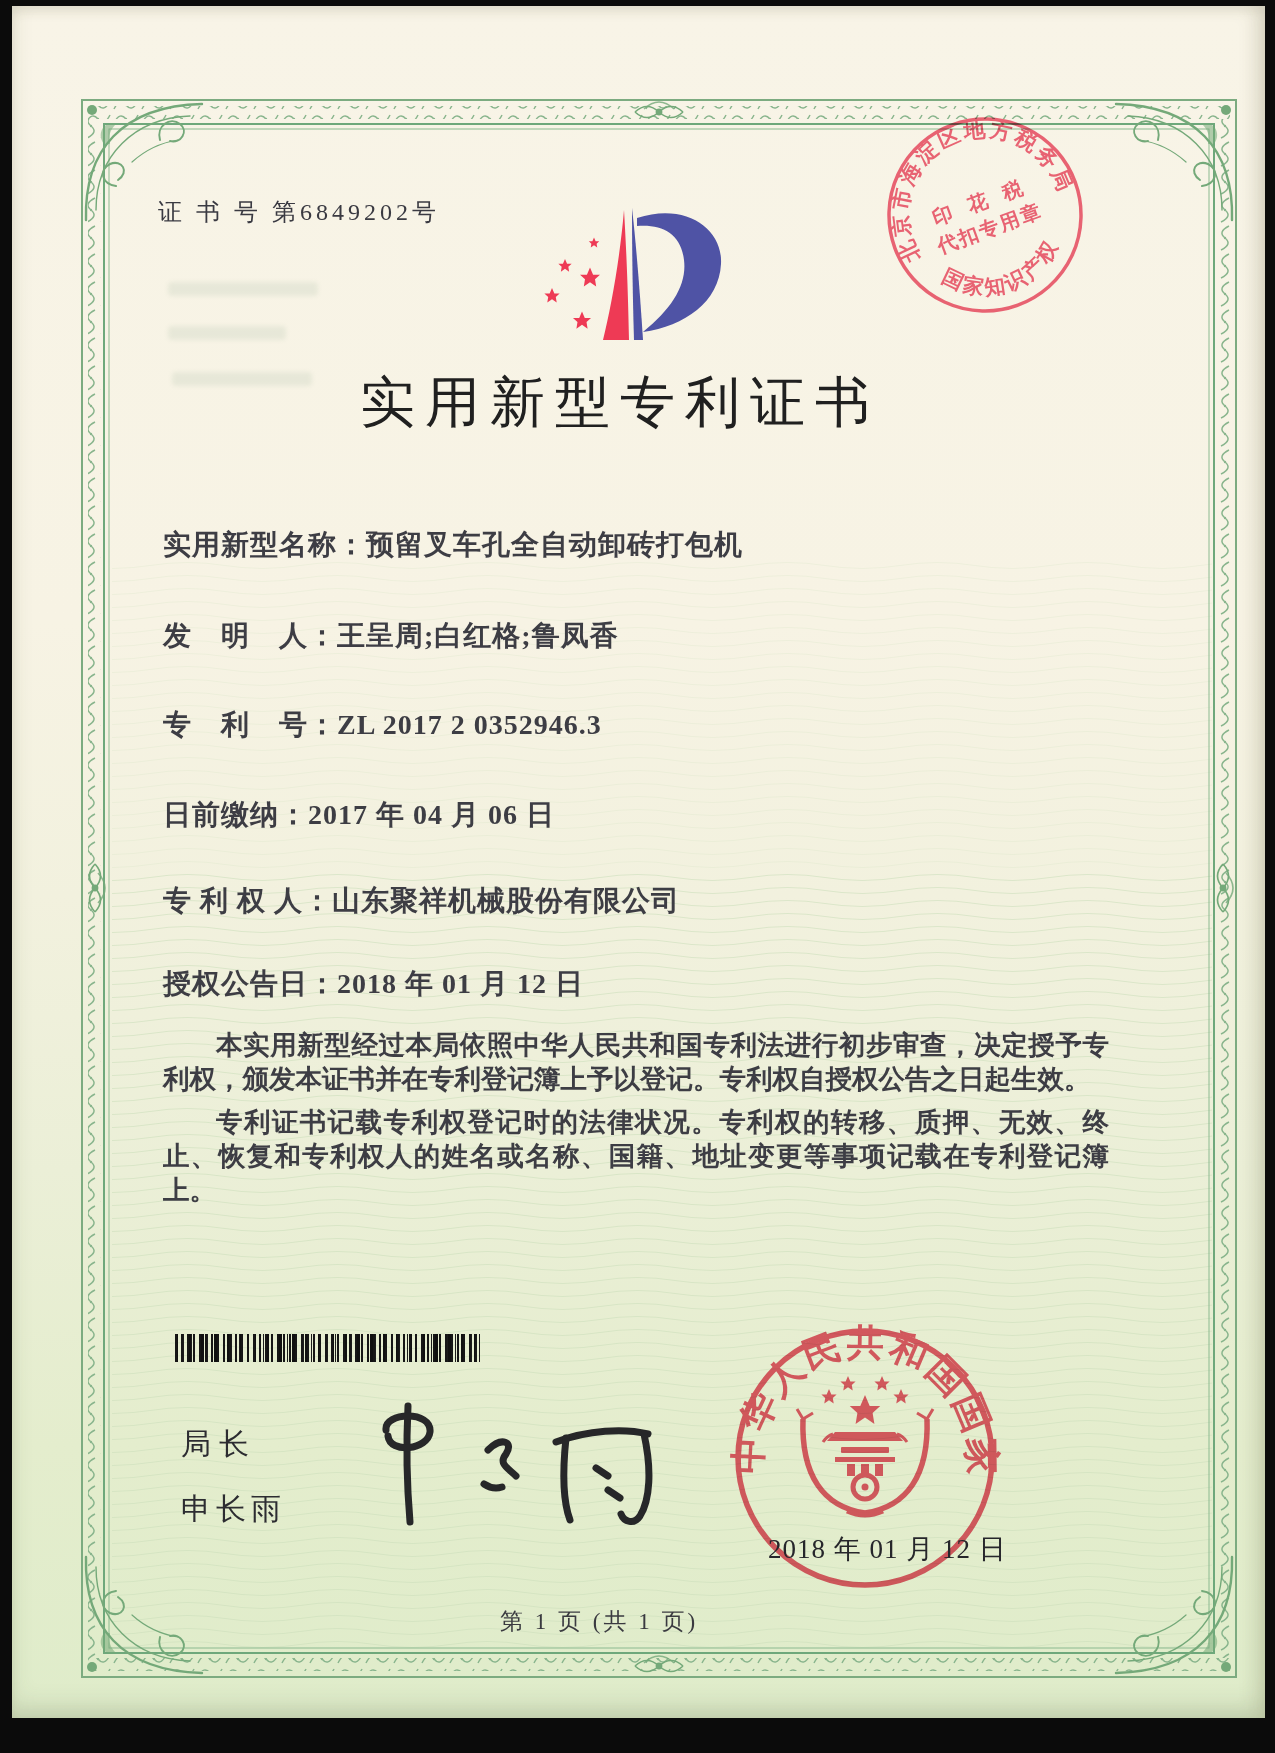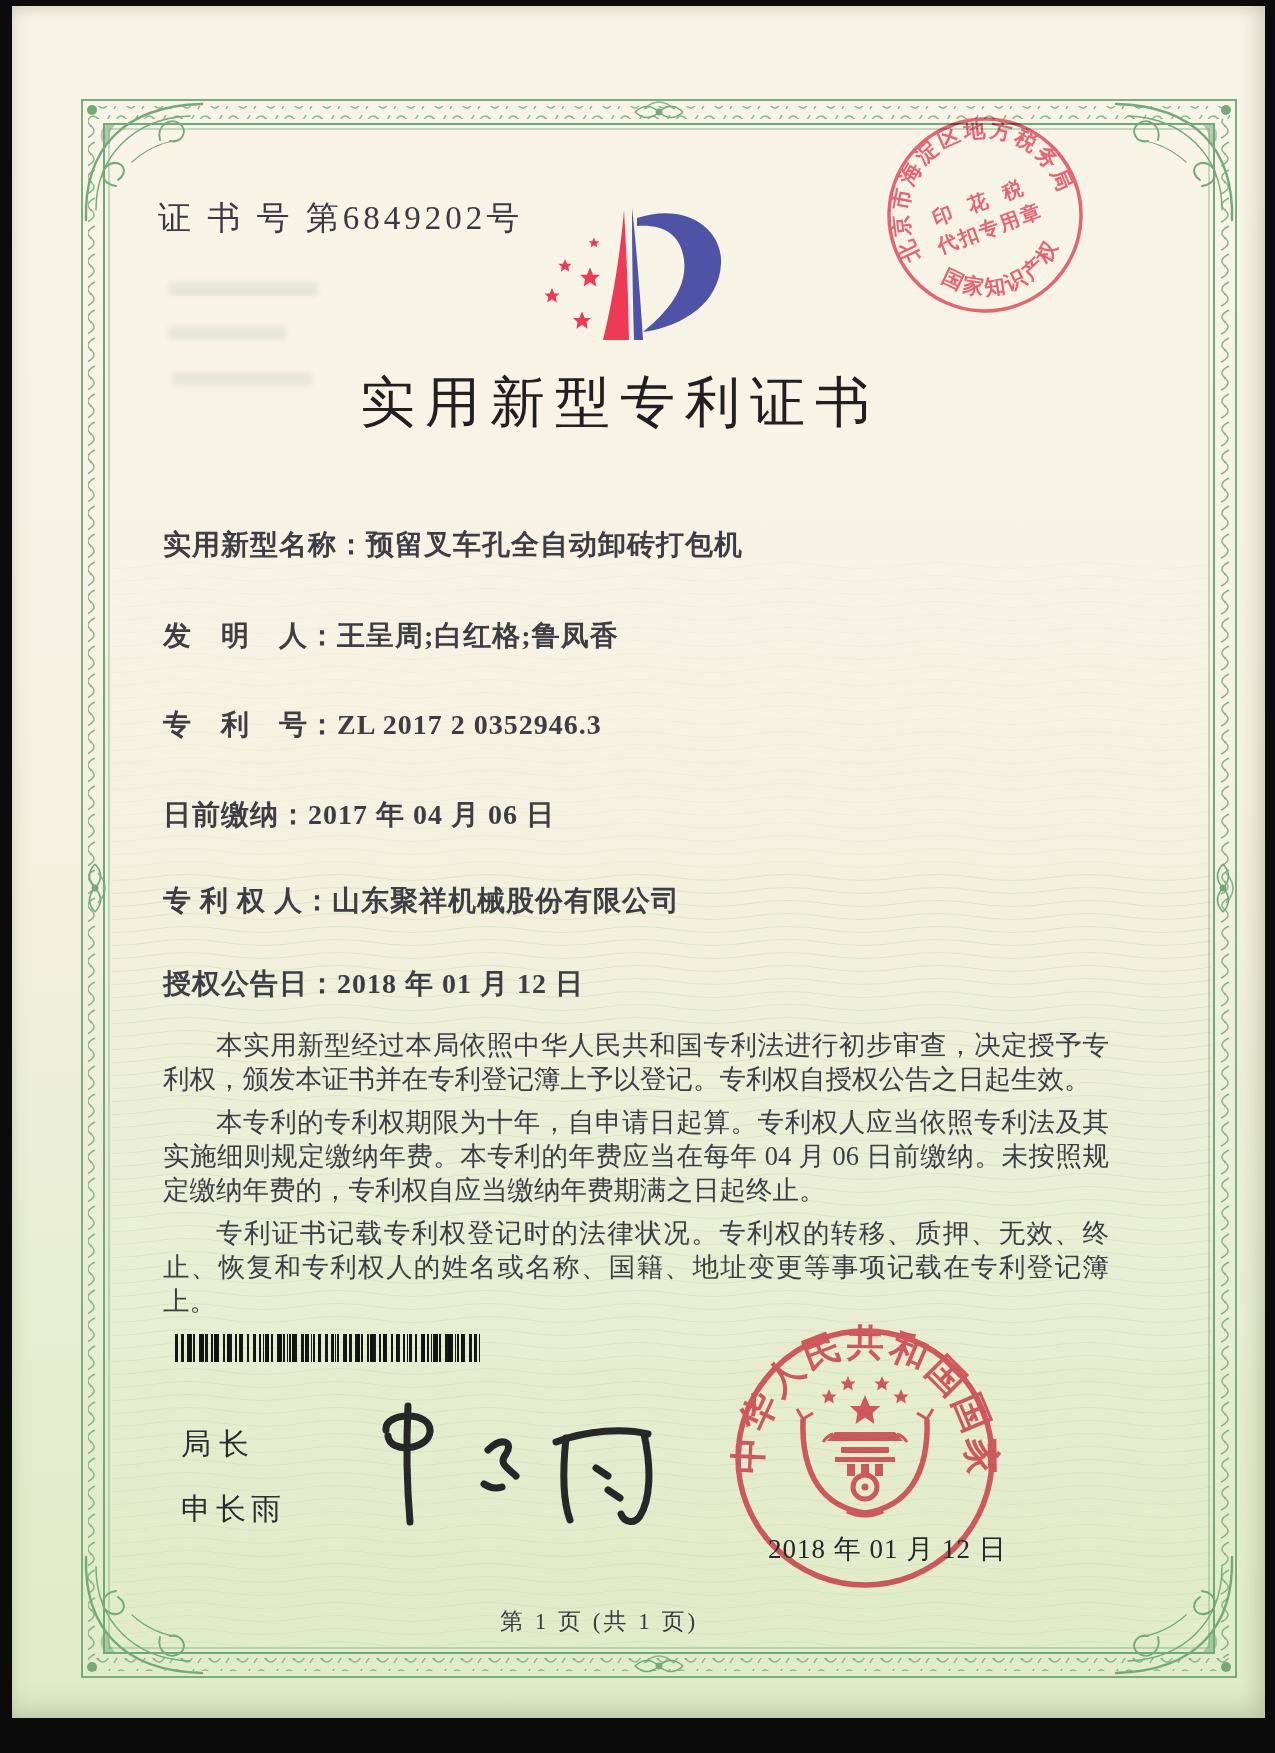--- a/index.html
+++ b/index.html
@@ -12,27 +12,27 @@
   .paper{
     left:12px;top:6px;width:1253px;height:1712px;
     background:linear-gradient(180deg,#f8f4e7 0%,#f7f3e4 36%,#f2f1de 52%,#ebefd7 68%,#e4edcd 84%,#dfecca 100%);
     box-shadow:inset -10px 0 18px rgba(90,80,50,.12), inset 0 -14px 22px rgba(60,70,40,.12), inset 0 6px 10px rgba(120,110,80,.08);
   }
   .waves,.frame{left:0;top:0;pointer-events:none;}
   .bleed{background:#a9bca6;opacity:.2;filter:blur(2px);border-radius:4px;}
   .b1{left:168px;top:282px;width:150px;height:14px;}
   .b2{left:168px;top:326px;width:118px;height:14px;}
   .b3{left:172px;top:372px;width:140px;height:14px;}
-  .cert-no{left:158px;top:196px;font-size:33px;letter-spacing:4px;color:#3a3a42;}
+  .cert-no{left:158px;top:196px;font-size:24px;letter-spacing:4px;color:#3a3a42;}
   .title{left:165px;top:366px;width:910px;text-align:center;font-size:55px;font-weight:400;
          letter-spacing:10px;color:#202020;font-family:"DejaVu Serif","Liberation Serif",serif;}
   .field{left:163px;font-size:28px;color:#3d3d44;letter-spacing:1px;white-space:nowrap;font-weight:bold;}
   .f1{top:526px}.f2{top:617px}.f3{top:706px}.f4{top:796px}.f5{top:882px}.f6{top:965px}
   .paras{left:163px;top:1028px;width:946px;font-size:26.5px;line-height:34px;color:#3d3d44;text-align:justify;}
-  .paras p{margin:0 0 9px 0;text-indent:2em;}
+  .paras p{margin:0 0 9px 0;text-indent:2em;font-weight:bold;}
   .barcode{left:175px;top:1334px;width:306px;height:28px;
     background-image:
       repeating-linear-gradient(90deg,#161616 0 2px,transparent 2px 6px),
       repeating-linear-gradient(90deg,#101010 0 3px,transparent 3px 13px),
       repeating-linear-gradient(90deg,#1c1c1c 0 1px,transparent 1px 8px);}
   .role{left:181px;top:1424px;font-size:30px;letter-spacing:8px;color:#2c2c31;}
   .name{left:181px;top:1473px;font-size:30px;letter-spacing:5px;color:#2c2c31;margin-top:16px;}
   .sig{left:360px;top:1392px;z-index:5;}
   .sealsvg{left:715px;top:1305px;z-index:4;mix-blend-mode:multiply;}
   .sealdate{left:768px;top:1531px;font-size:27px;letter-spacing:1px;color:#26262b;z-index:6;}
@@ -139,21 +139,20 @@
 
 <div class="ab field f1"><span>实用新型名称：</span><span>预留叉车孔全自动卸砖打包机</span></div>
 <div class="ab field f2"><span>发　明　人：</span><span>王呈周;白红格;鲁凤香</span></div>
 <div class="ab field f3"><span>专　利　号：</span><span>ZL 2017 2 0352946.3</span></div>
 <div class="ab field f4"><span>日前缴纳：</span><span>2017 年 04 月 06 日</span></div>
 <div class="ab field f5"><span>专 利 权 人：</span><span>山东聚祥机械股份有限公司</span></div>
 <div class="ab field f6"><span>授权公告日：</span><span>2018 年 01 月 12 日</span></div>
 
 <div class="ab paras">
   <p>本实用新型经过本局依照中华人民共和国专利法进行初步审查，决定授予专利权，颁发本证书并在专利登记簿上予以登记。专利权自授权公告之日起生效。</p>
-  <p>本专利的专利权期限为十年，自申请日起算。专利权人应当依照专利法及其实施细则规定缴纳年费。本专利的年费应当在每年 04 月 06 日前缴纳。未按照规定缴纳年费的，专利权自应当缴纳年费期满之日起终止。</p>
   <p>专利证书记载专利权登记时的法律状况。专利权的转移、质押、无效、终止、恢复和专利权人的姓名或名称、国籍、地址变更等事项记载在专利登记簿上。</p>
 </div>
 
 <div class="ab barcode"></div>
 
 <div class="ab role">局长</div>
 <div class="ab name">申长雨</div>
 
 <svg class="ab sig" width="300" height="145" viewBox="0 0 300 145">
   <g fill="none" stroke="#17171c" stroke-width="7" stroke-linecap="round" stroke-linejoin="round" opacity=".92">

